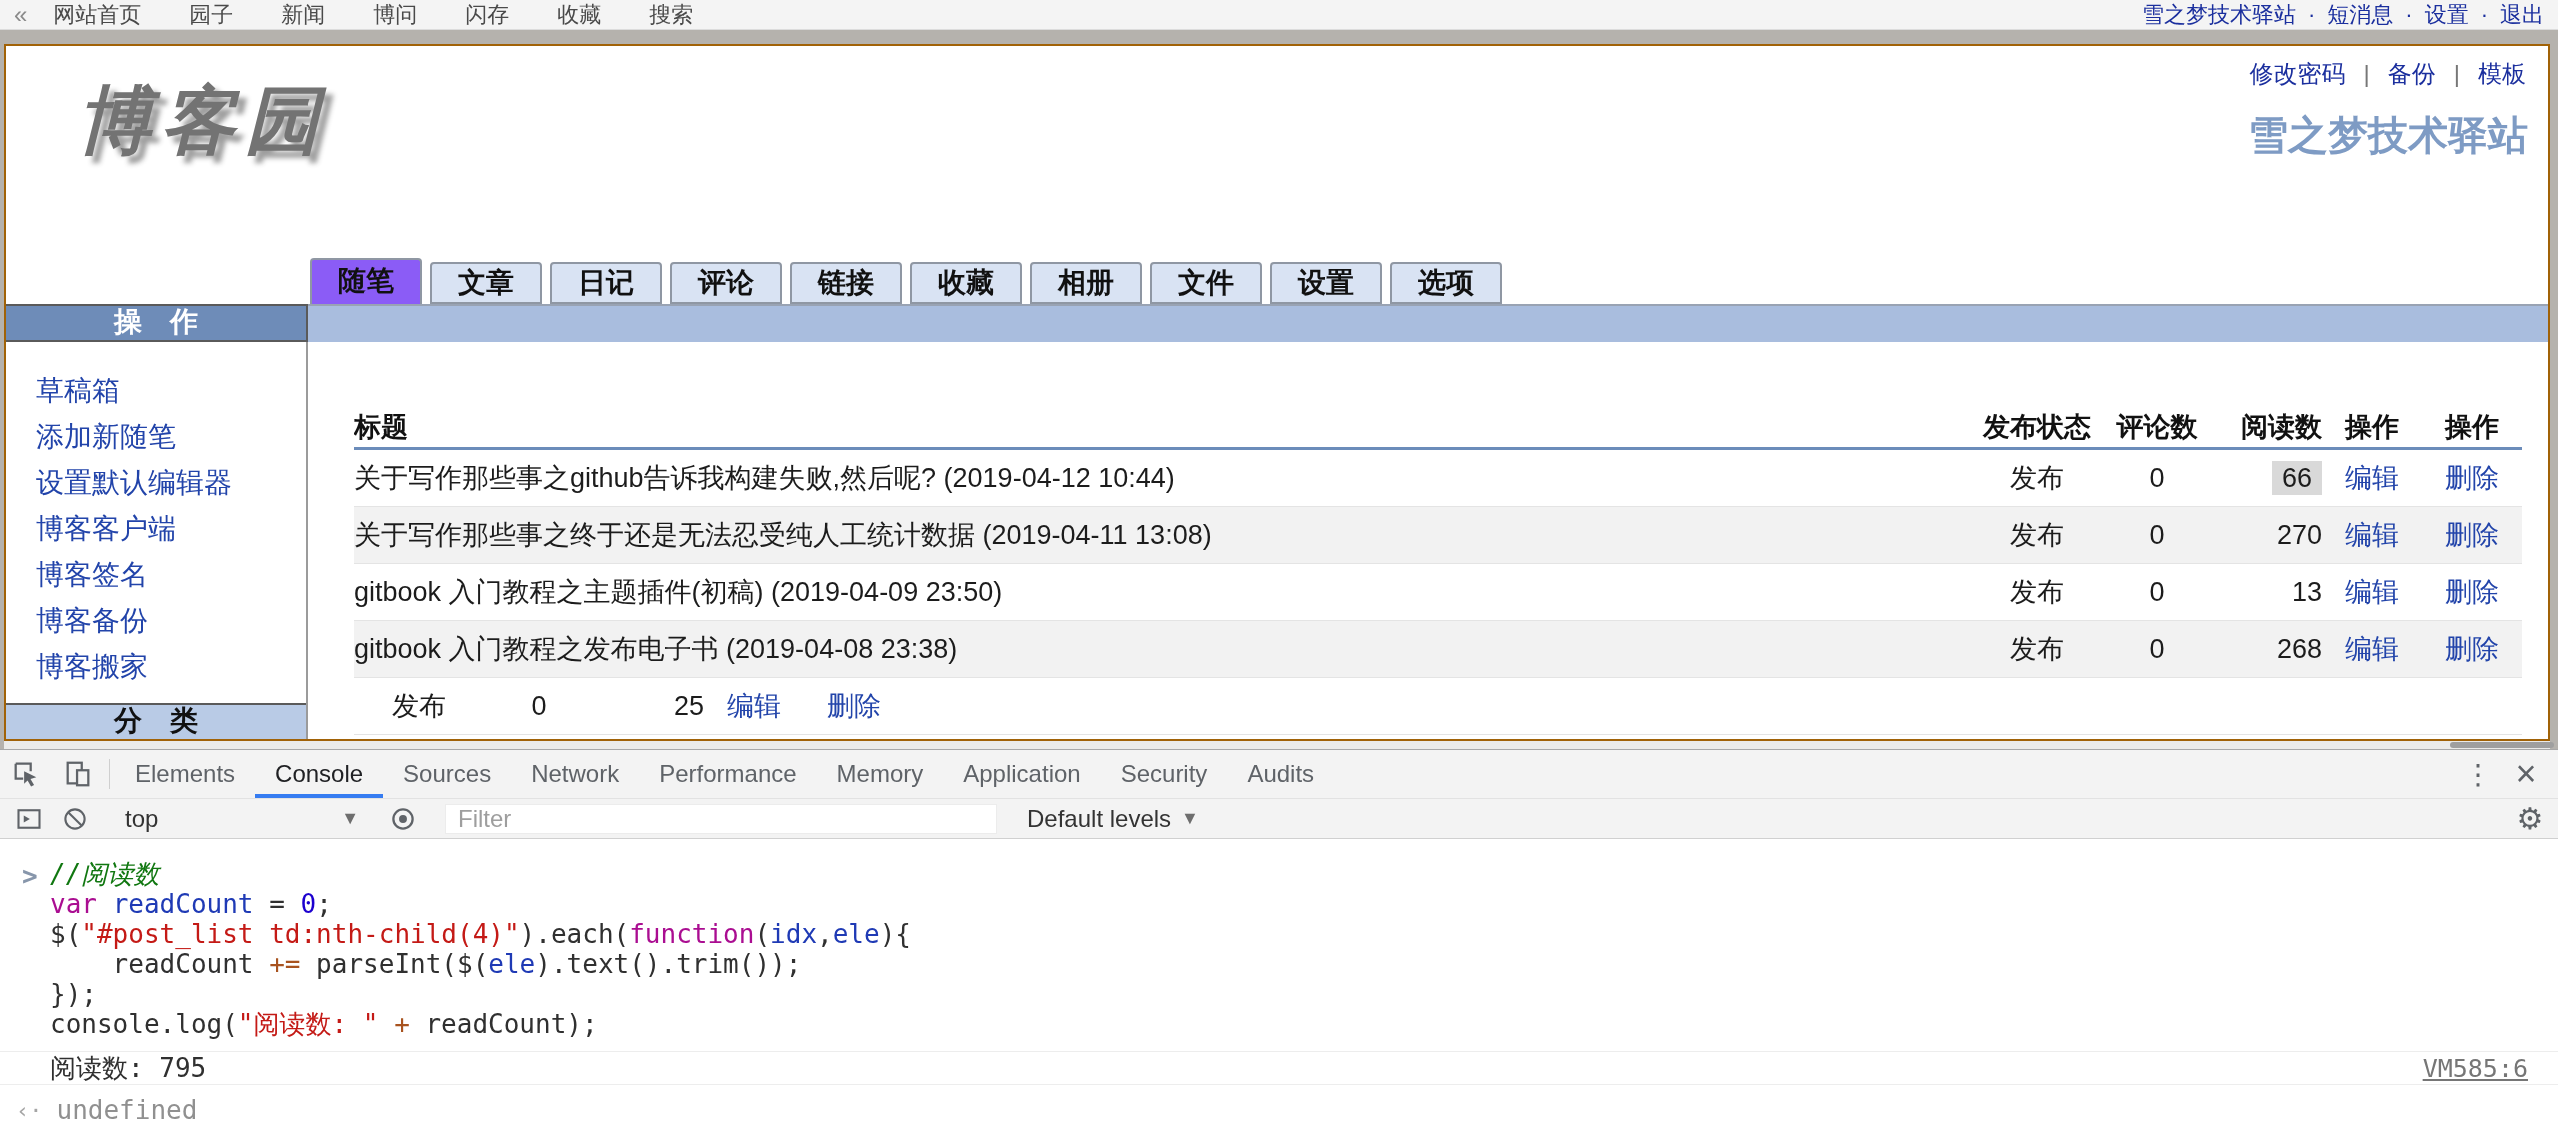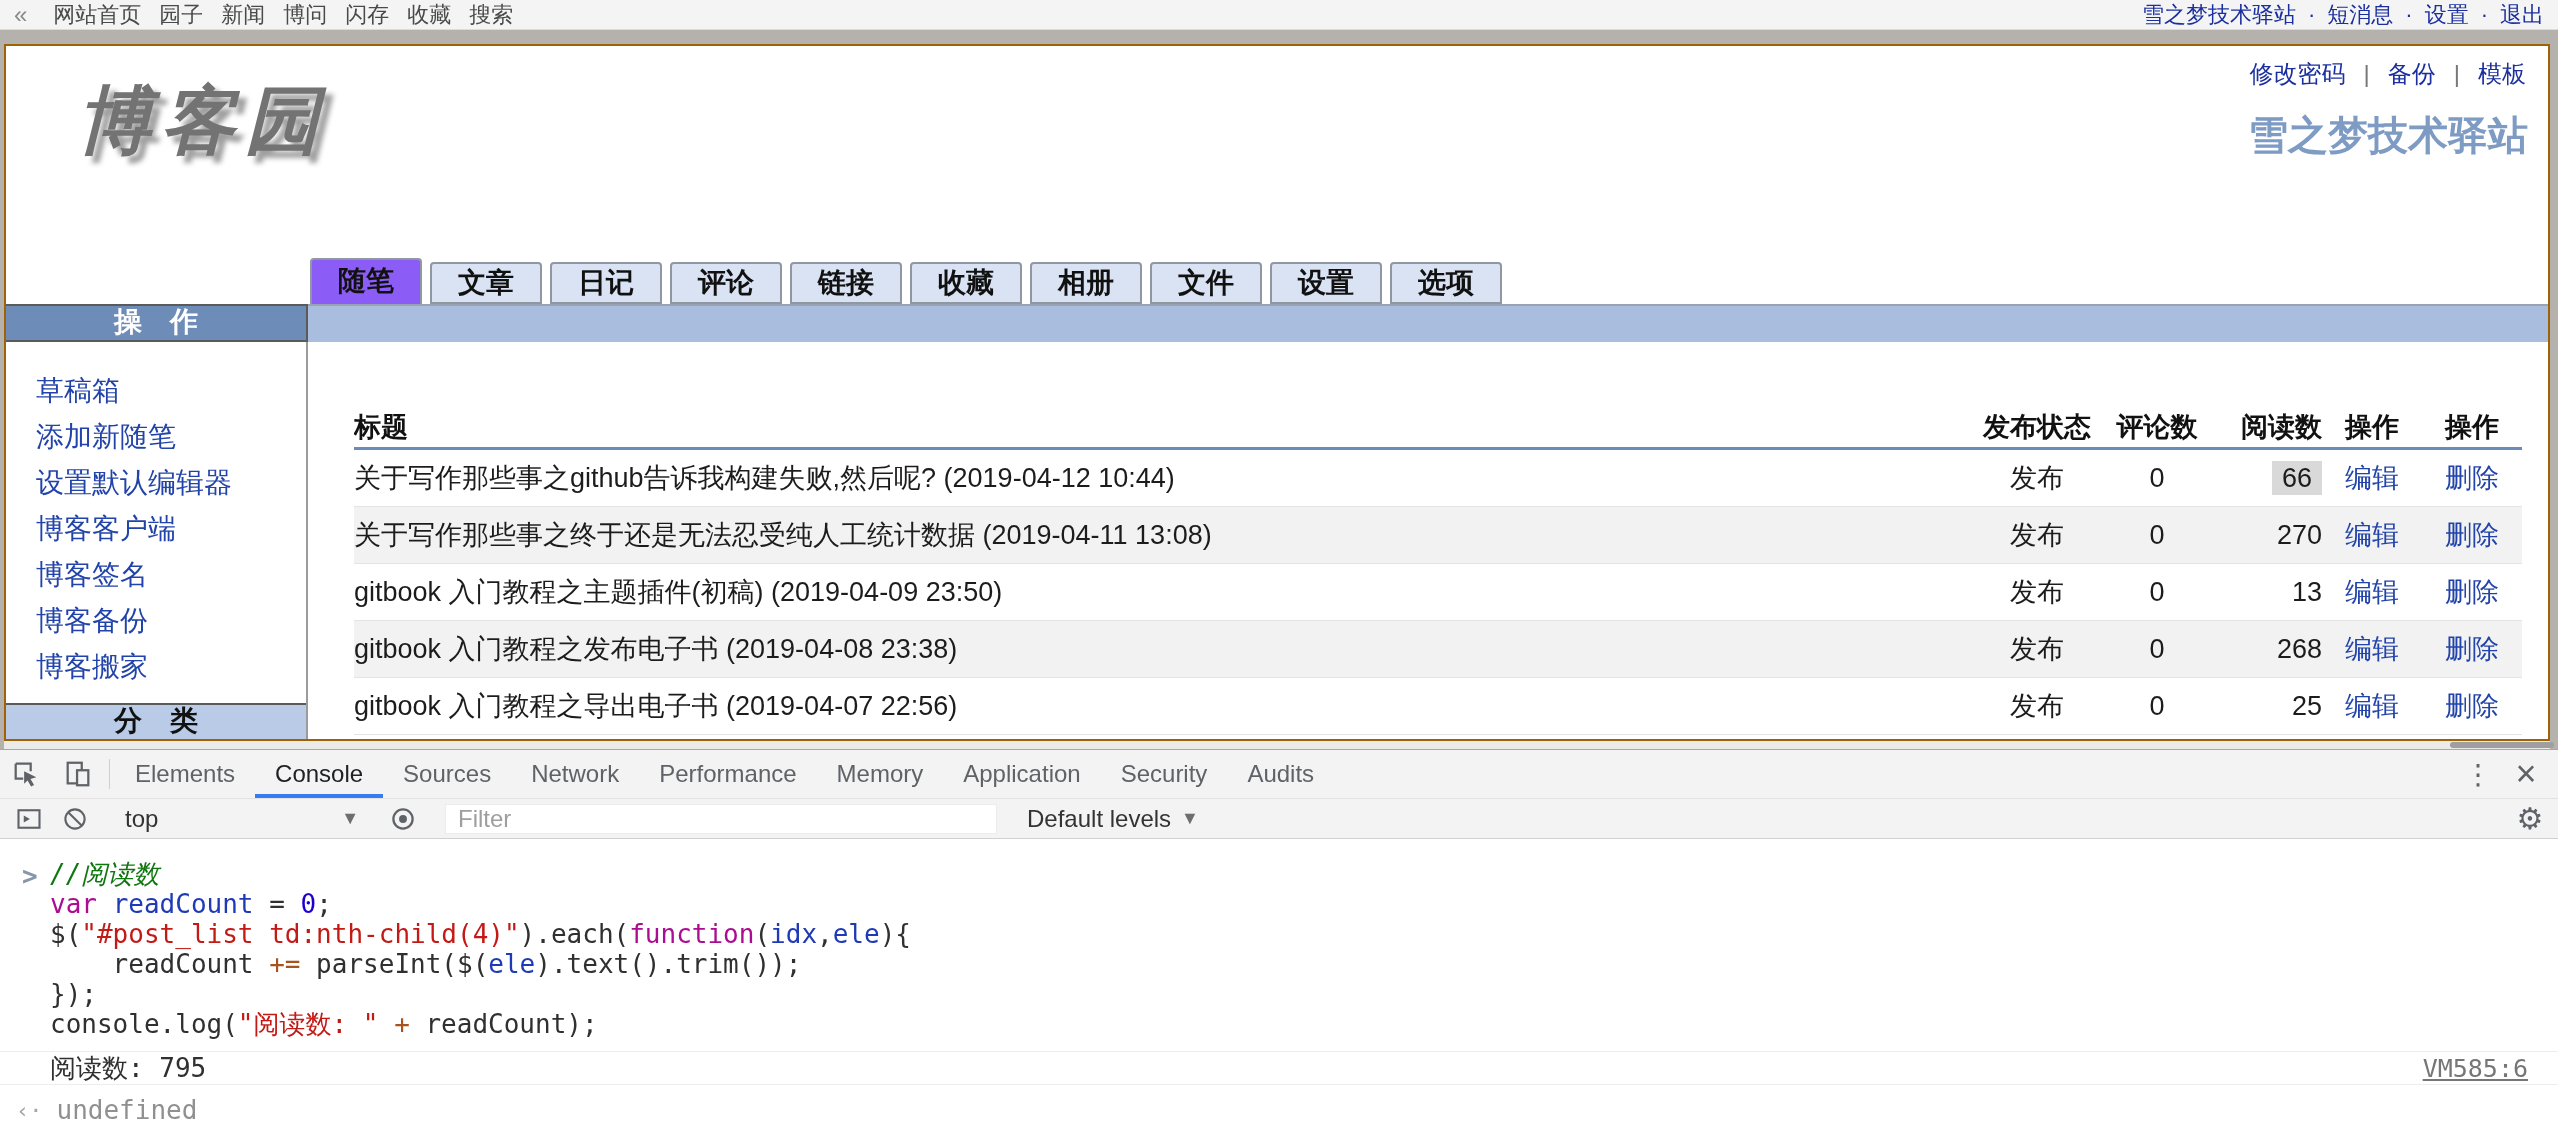--- a/index.html
+++ b/index.html
@@ -4,21 +4,21 @@
 <style>
   * { margin:0; padding:0; box-sizing:border-box; }
   body { font-family:"Liberation Sans", sans-serif; }
   .screen { position:relative; width:2558px; height:1128px; background:#b5b2ad; overflow:hidden; }
 
   
   .topbar { position:absolute; top:0; left:0; right:0; height:30px; background:#f4f4f4;
             border-bottom:1px solid #dcdcdc; display:flex; align-items:center; padding:0 14px;
             font-size:22px; color:#4a4a4a; }
   .collapse-glyph { color:#8a8a8a; font-size:24px; margin-right:26px; }
-  .topbar-nav { display:flex; gap:18px; }
+  .topbar-nav { display:flex; gap:48px; }
   .topbar-nav span { cursor:pointer; }
   .topbar-right { margin-left:auto; display:flex; align-items:center; gap:12px; color:#1b2f9e; }
   .topbar-right .dot { color:#1b2f9e; }
 
   
   .page-frame { position:absolute; left:4px; top:44px; width:2546px; height:697px;
                 background:#fff; border:2px solid #a16207;padding-left:25px; }
   .admin-links { position:absolute; top:12px; right:22px; font-size:24px; color:#1b2f9e;
                  display:flex; align-items:center; gap:18px; }
   .admin-links .pipe { color:#777; }
@@ -209,21 +209,20 @@
             </div>
             <div class="trow alt">
               <div class="c-title">gitbook 入门教程之发布电子书 (2019-04-08 23:38)</div>
               <div class="c-status">发布</div>
               <div class="c-comments">0</div>
               <div class="c-reads"><span>268</span></div>
               <div class="c-op"><span class="row-link">编辑</span></div>
               <div class="c-op"><span class="row-link">删除</span></div>
             </div>
             <div class="trow">
-              <div class="c-title">gitbook 入门教程之导出电子书 (2019-04-07 22:56)</div>
               <div class="c-status">发布</div>
               <div class="c-comments">0</div>
               <div class="c-reads"><span>25</span></div>
               <div class="c-op"><span class="row-link">编辑</span></div>
               <div class="c-op"><span class="row-link">删除</span></div>
             </div>
           </div>
       </main>
     </div>
   </div>

